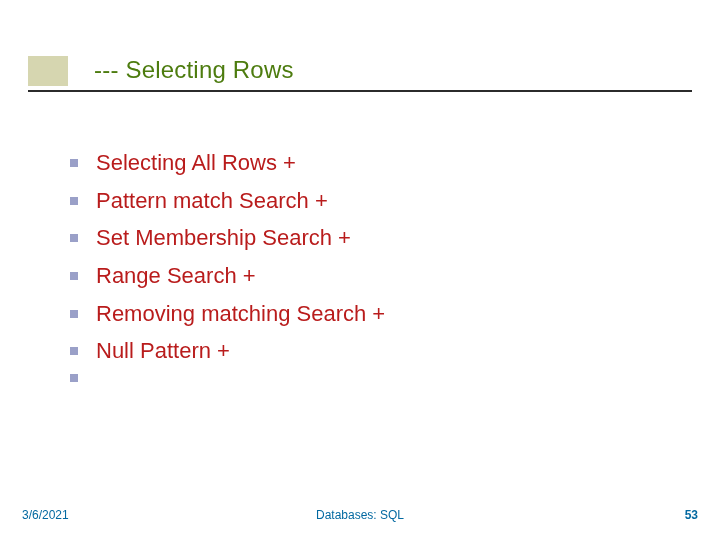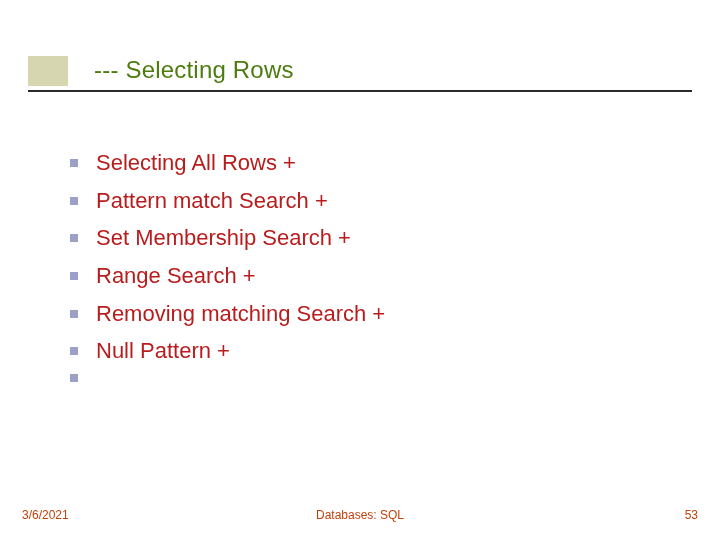--- a/index.html
+++ b/index.html
@@ -68,39 +68,40 @@
     font-size: 22px;
     color: #b91c1c;
   }
   .footer {
     position: absolute;
     left: 0;
     right: 0;
     bottom: 18px;
     height: 20px;
     font-size: 12px;
-    color: #c2410c;
+    color: #0369a1;
     padding-left: 24px;
   }
   .footer-date {
     position: absolute;
     left: 22px;
     bottom: 0;
   }
   .footer-center {
     position: absolute;
     left: 0;
     right: 0;
     bottom: 0;
     text-align: center;
   }
   .footer-page {
     position: absolute;
     right: 22px;
     bottom: 0;
+    font-weight: bold;
   }
 </style>
 </head>
 <body>
 
 <div class="title-block">
   <div class="title-accent"></div>
   <div class="title-text">--- Selecting Rows</div>
   <div class="title-rule"></div>
 </div>

